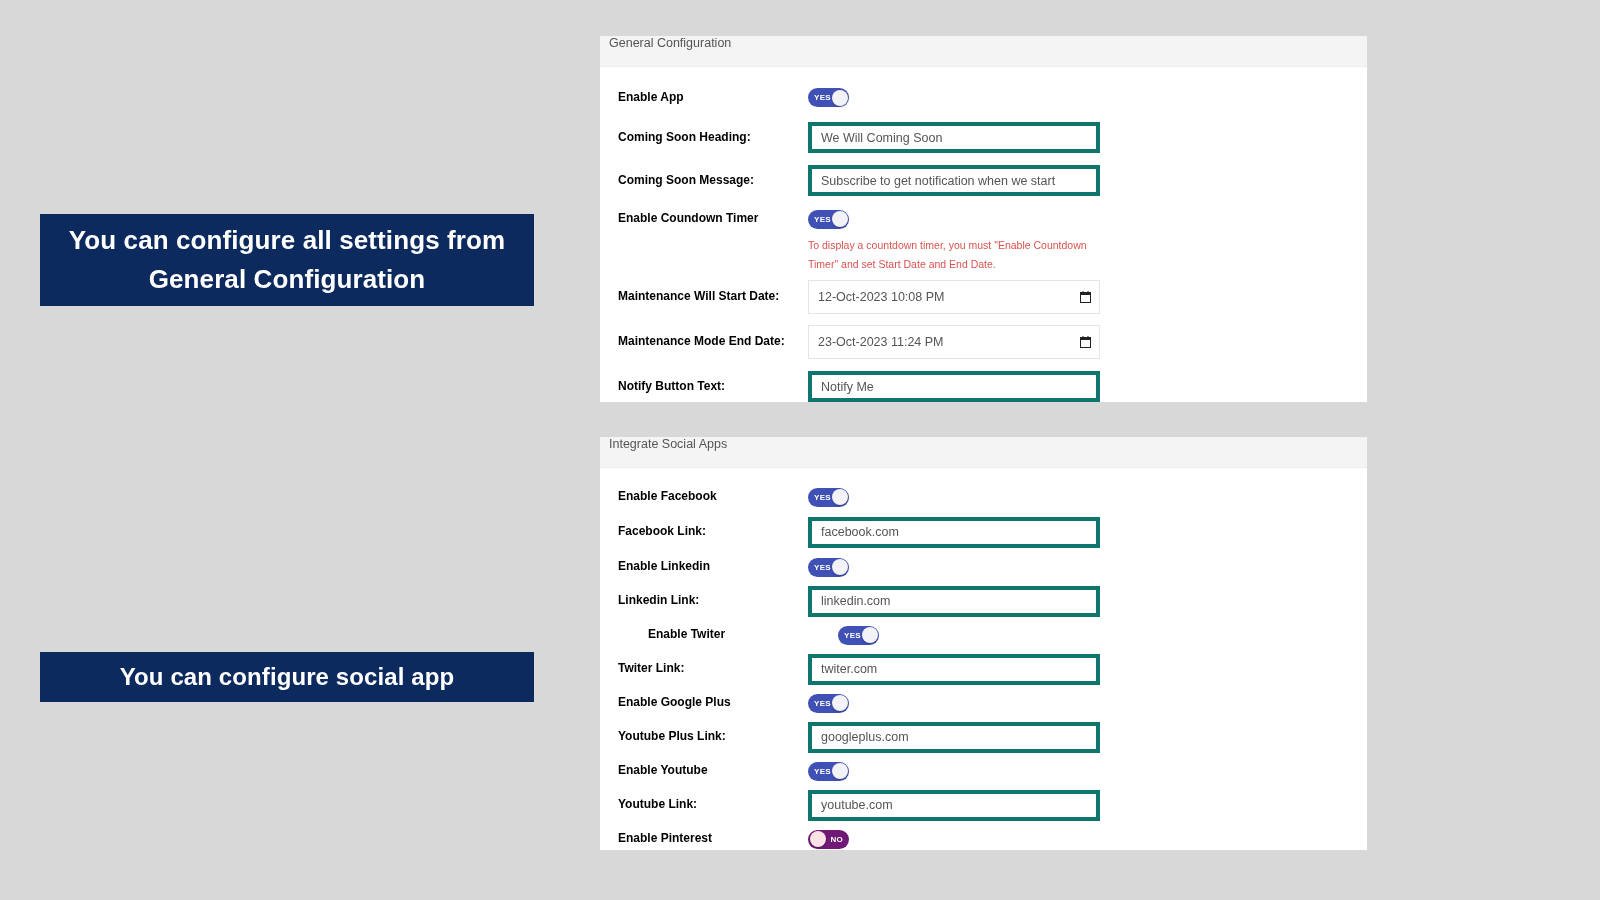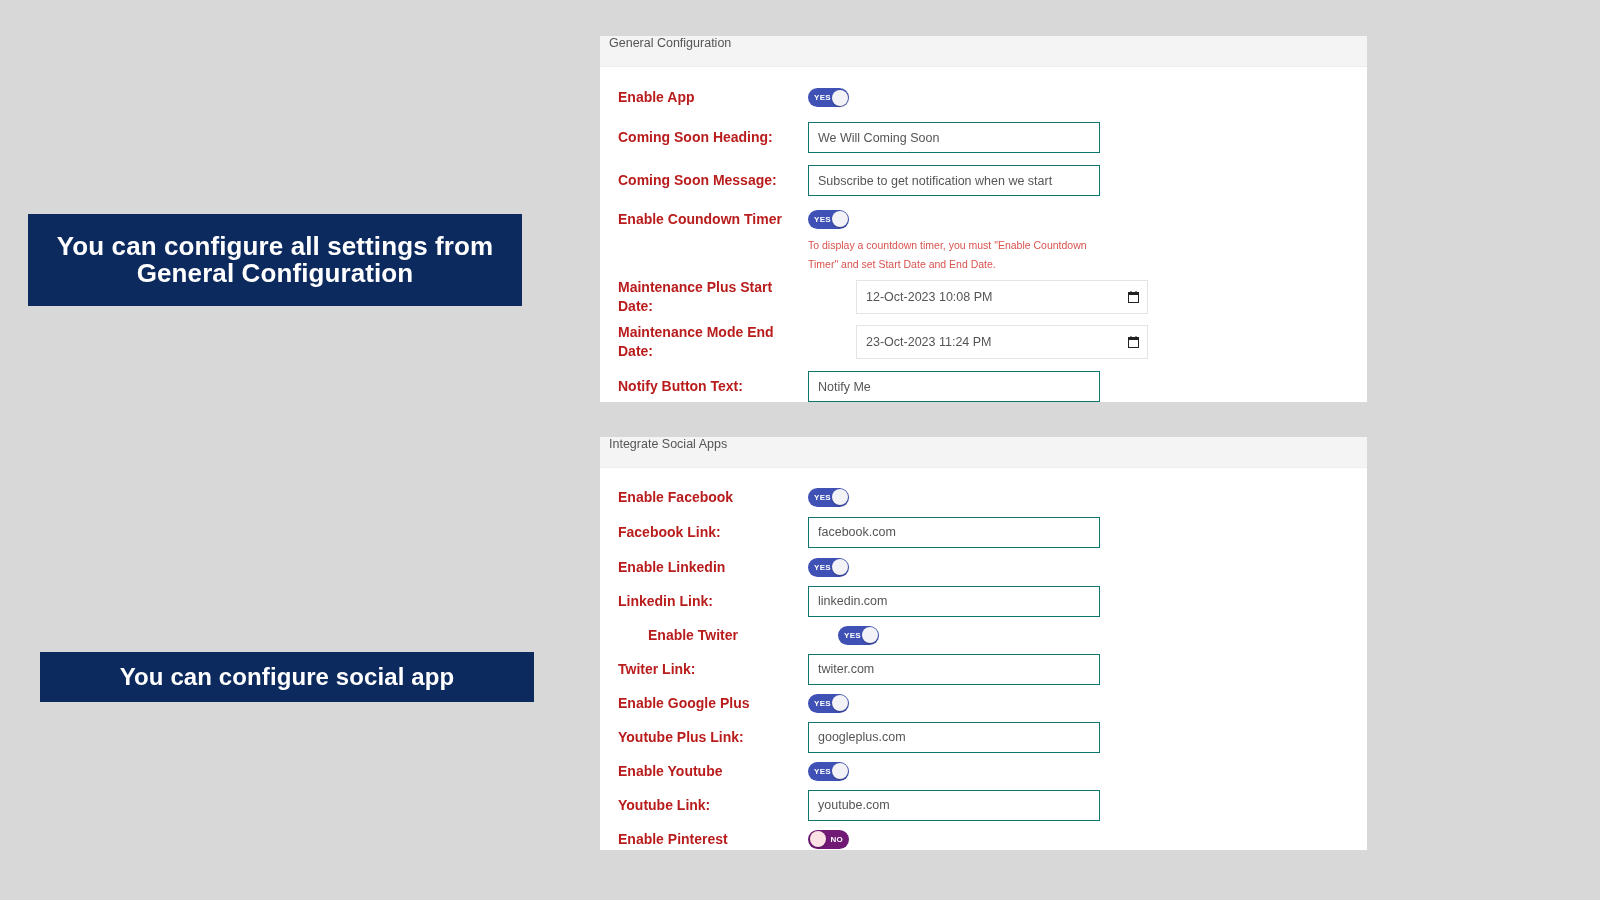--- a/index.html
+++ b/index.html
@@ -22,26 +22,26 @@
     color: #ffffff;
     font-weight: bold;
     text-align: center;
     display: flex;
     align-items: center;
     justify-content: center;
     box-sizing: border-box;
     letter-spacing: 0.1px;
   }
   #callout-general {
-    left: 28px;
+    left: 40px;
     top: 214px;
     width: 494px;
     height: 92px;
     font-size: 26px;
-    line-height: 27px;
+    line-height: 39px;
     padding: 0 14px;
   }
   #callout-social {
     left: 40px;
     top: 652px;
     width: 494px;
     height: 50px;
     font-size: 24px;
     padding: 0 14px;
   }
@@ -89,22 +89,22 @@
     align-items: flex-start;
     padding-left: 18px;
     box-sizing: border-box;
   }
   .row-toggle { height: 43px; align-items: center; }
   .row-input  { height: 43px; align-items: center; }
 
   .field-label {
     width: 190px;
     flex: 0 0 190px;
-    font-size: 14px;
-    color: #b91c1c;
+    font-size: 12px;
+    color: #000000;
     font-weight: bold;
     line-height: 1.3;
   }
   .field-control {
     flex: 1 1 auto;
     display: flex;
     align-items: center;
     position: relative;
   }
 
@@ -141,21 +141,21 @@
     color: #ffffff;
     letter-spacing: 0.3px;
   }
   .toggle.on  .tlabel { left: 6px; }
   .toggle.off .tlabel { right: 6px; }
 
   
   .text-input {
     width: 292px;
     height: 31px;
-    border: 1px solid #0f766e;
+    border: 4px solid #0f766e;
     background: #ffffff;
     font-family: "Liberation Sans", sans-serif;
     font-size: 12.5px;
     color: #555555;
     padding: 0 9px;
     box-sizing: border-box;
     outline: none;
   }
   .text-input::placeholder { color: #777777; opacity: 1; }
 
@@ -164,21 +164,20 @@
     width: 292px;
     height: 34px;
     border: 1px solid #e4e4e4;
     background: #ffffff;
     font-family: "Liberation Sans", sans-serif;
     font-size: 12.5px;
     color: #555555;
     padding: 0 30px 0 9px;
     box-sizing: border-box;
     outline: none;
-    margin-left: 48px;
   }
   .cal-icon {
     position: absolute;
     right: 9px;
     top: 50%;
     transform: translateY(-50%);
     width: 11px;
     height: 12px;
     pointer-events: none;
   }
@@ -243,21 +242,21 @@
         </span>
       </div>
     </div>
 
     <div class="helper-row">
       <div class="helper-spacer"></div>
       <div class="helper-text">To display a countdown timer, you must "Enable Countdown Timer" and set Start Date and End Date.</div>
     </div>
 
     <div class="form-row row-input" style="height:45px;">
-      <div class="field-label">Maintenance Plus Start Date:</div>
+      <div class="field-label">Maintenance Will Start Date:</div>
       <div class="field-control">
         <span class="date-wrap">
           <input class="date-input" type="text" value="12-Oct-2023 10:08 PM" style="">
           <svg class="cal-icon" viewBox="0 0 11 12">
             <rect x="0.5" y="1.5" width="10" height="10" fill="none" stroke="#222" stroke-width="1"></rect>
             <rect x="0.5" y="1.5" width="10" height="2.5" fill="#222"></rect>
             <rect x="2.5" y="0" width="1" height="2.4" fill="#222"></rect>
             <rect x="7.5" y="0" width="1" height="2.4" fill="#222"></rect>
           </svg>
         </span>

